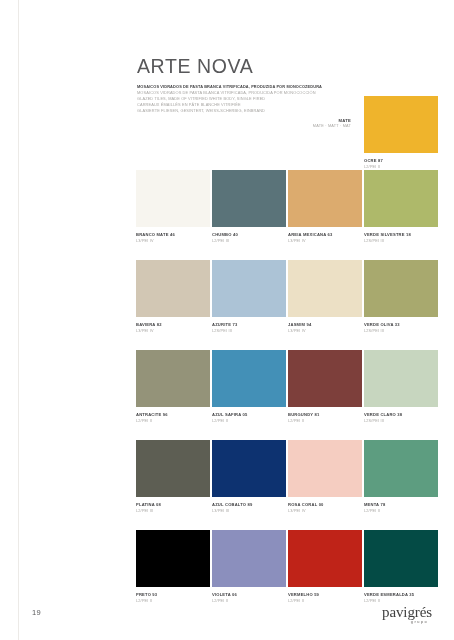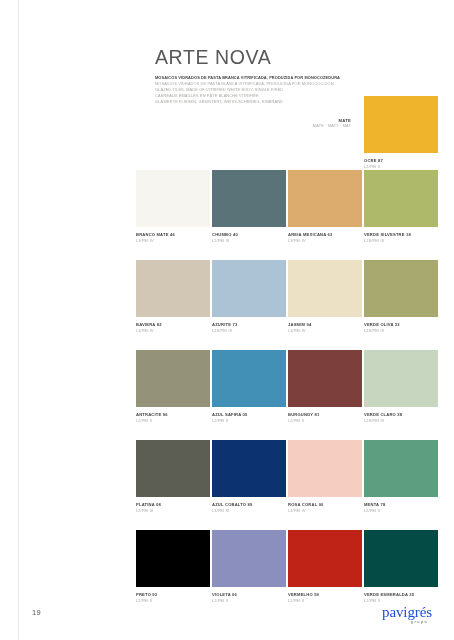--- a/index.html
+++ b/index.html
@@ -31,23 +31,22 @@
     top: 0;
     width: 1px;
     height: 640px;
     background: #eceae7;
   }
 
   
   #header {
     position: absolute;
     left: 137px;
-    top: 48px;
+    top: 57px;
     width: 300px;
-    margin-left: 18px;
   }
   #doc-title {
     font-size: 19.5px;
     letter-spacing: 0.6px;
     color: #58585a;
     font-weight: 400;
     line-height: 1;
     margin: 0 0 7px 0;
     font-family: "Liberation Sans", sans-serif;
   }
@@ -153,21 +152,21 @@
   #brand {
     position: absolute;
     right: 22px;
     top: 604px;
     text-align: right;
     line-height: 1;
   }
   #brand-name {
     font-family: "Liberation Serif", serif;
     font-size: 15px;
-    color: #1d4ed8;
+    color: #404040;
     letter-spacing: -0.1px;
     font-weight: 400;
   }
   #brand-sub {
     display: block;
     font-size: 3.6px;
     color: #8d8b89;
     letter-spacing: 1.4px;
     font-weight: 700;
     margin-top: 1px;

